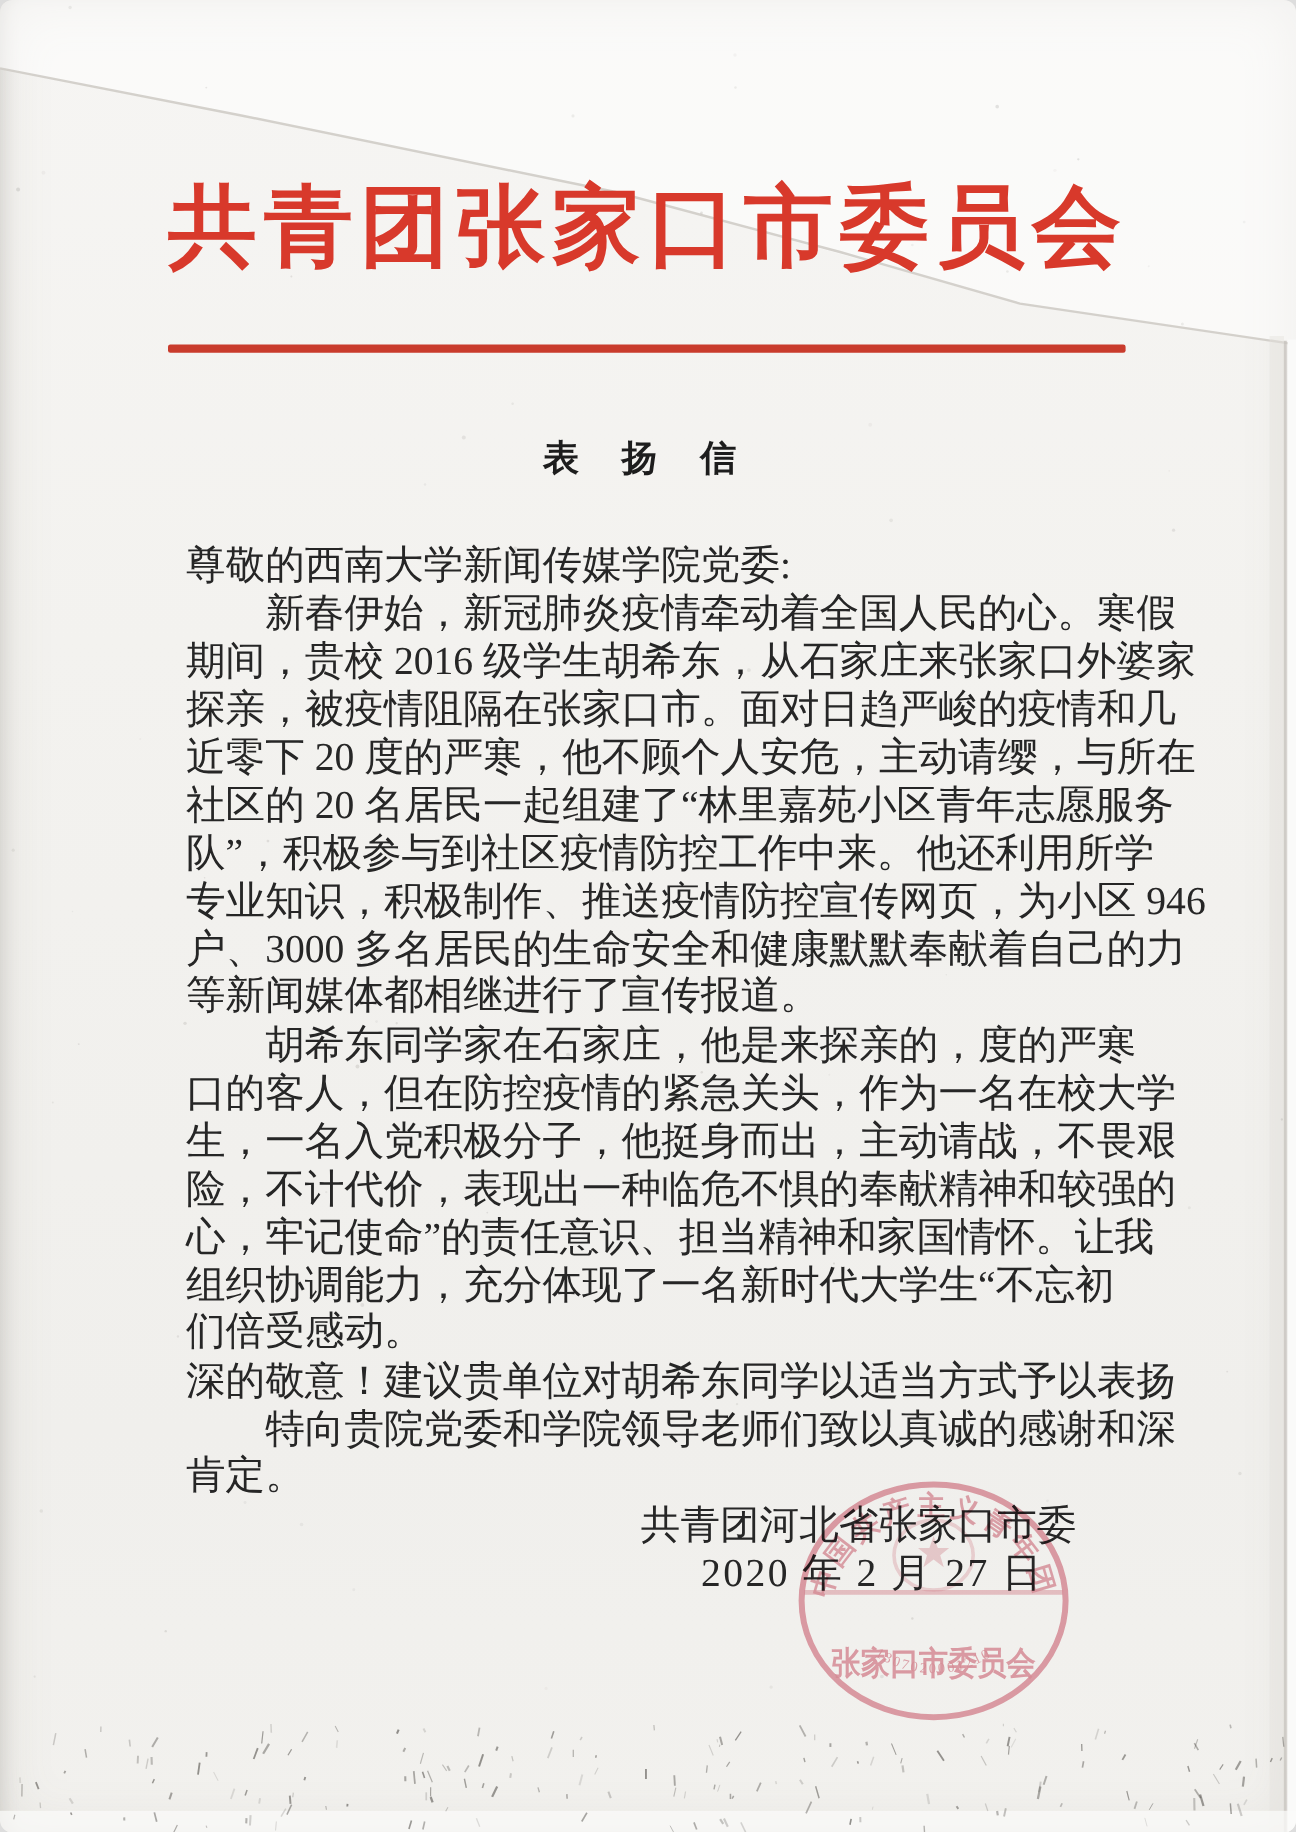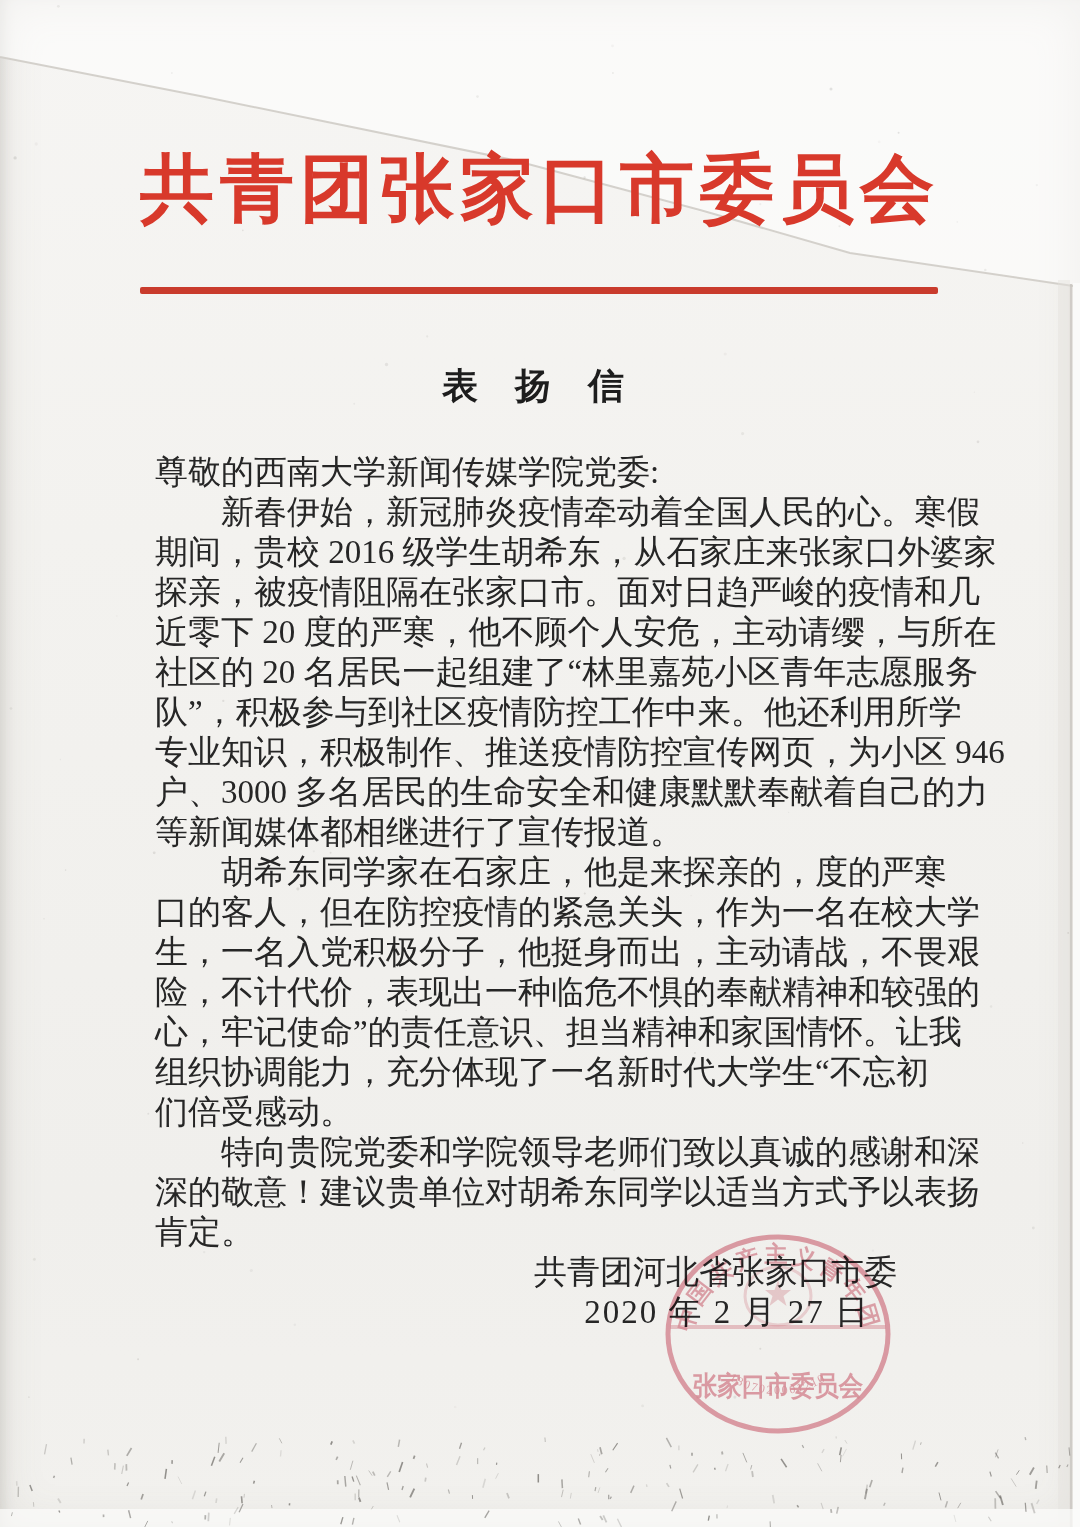--- a/index.html
+++ b/index.html
@@ -1,45 +1,46 @@
 <!DOCTYPE html>
 <html style="--letterhead-red: #d8392b; --rule-red: #c93b2c; --ink: #262626; --seal-pink: #dd8492; --paper: #f3f2ef;"><head>
 <meta charset="utf-8">
 <style>
   html,body{margin:0;padding:0;background:#dddddd;}
   .page{
     position:relative;width:1080px;height:1527px;overflow:hidden;
     background:linear-gradient(180deg,#f6f5f3 0%,#f3f2ef 35%,#f0efec 78%,#f2f1ee 100%);
     font-family:"Liberation Serif","DejaVu Serif",serif;
     box-shadow:inset 0 0 46px rgba(118,112,102,.14), inset 10px 0 14px -8px rgba(100,95,88,.18);
+    border-radius:10px;
   }
   svg.bg-artifacts,svg.speckles{position:absolute;left:0;top:0;pointer-events:none;}
   .org{
     position:absolute;top:140px;left:0;width:100%;text-align:center;
     font-size:74px;font-weight:bold;letter-spacing:6px;
     color:var(--letterhead-red,#d8392b);white-space:nowrap;
   }
   .rule{
     position:absolute;left:140px;top:287px;width:798px;height:7px;
     background:var(--rule-red,#c93b2c);border-radius:2px;
   }
   .doc-title{
     position:absolute;top:362px;left:0;width:100%;text-align:center;
-    font-size:36px;font-weight:bold;letter-spacing:14px;color:#1d1d1d;white-space:nowrap;
+    font-size:30px;font-weight:bold;letter-spacing:14px;color:#1d1d1d;white-space:nowrap;
   }
   .body{
     position:absolute;left:155px;top:452px;width:770px;
     font-size:33px;color:var(--ink,#262626);z-index:1;
   }
   .line{
     height:40px;line-height:40px;text-align:justify;text-align-last:justify;
     overflow:visible;white-space:nowrap;
   }
   .line.sal{text-align:right;text-align-last:left;}
-  .line.end{text-align:left;text-align-last:left;}
+  .line.end{text-align:left;text-align-last:left;font-family:Liberation Mono, monospace;}
   .line.indent{padding-left:66px;}
   .line.sig{text-align:center;text-align-last:right;padding-right:28px;}
   .line.date{text-align:right;text-align-last:right;padding-right:55px;letter-spacing:2px;}
   svg.seal{
     position:absolute;left:660px;top:1230px;z-index:2;
     mix-blend-mode:multiply;opacity:.88;filter:blur(.5px);
   }
   .seal .ring{fill:none;stroke:var(--seal-pink,#dd8492);stroke-width:5;opacity:.85;}
   .seal .arc-text{fill:var(--seal-pink,#dd8492);font-size:23px;font-weight:bold;letter-spacing:4px;opacity:.8;}
   .seal .name{fill:var(--seal-pink,#dd8492);font-size:27px;font-weight:bold;opacity:.85;}
@@ -79,22 +80,22 @@
     <div class="line">专业知识，积极制作、推送疫情防控宣传网页，为小区 946</div>
     <div class="line">户、3000 多名居民的生命安全和健康默默奉献着自己的力</div>
     <div class="line end">等新闻媒体都相继进行了宣传报道。</div>
     <div class="line indent">胡希东同学家在石家庄，他是来探亲的，度的严寒</div>
     <div class="line">口的客人，但在防控疫情的紧急关头，作为一名在校大学</div>
     <div class="line">生，一名入党积极分子，他挺身而出，主动请战，不畏艰</div>
     <div class="line">险，不计代价，表现出一种临危不惧的奉献精神和较强的</div>
     <div class="line">心，牢记使命”的责任意识、担当精神和家国情怀。让我</div>
     <div class="line">组织协调能力，充分体现了一名新时代大学生“不忘初</div>
     <div class="line end">们倍受感动。</div>
+    <div class="line">深的敬意！建议贵单位对胡希东同学以适当方式予以表扬</div>
     <div class="line indent">特向贵院党委和学院领导老师们致以真诚的感谢和深</div>
-    <div class="line">深的敬意！建议贵单位对胡希东同学以适当方式予以表扬</div>
     <div class="line end">肯定。</div>
     <div class="line sig">共青团河北省张家口市委</div>
     <div class="line date">2020 年 2 月 27 日</div>
   </div>
 
   <svg class="seal" width="236" height="210" viewBox="0 0 236 210">
     <ellipse class="ring" cx="118" cy="104" rx="110" ry="97"></ellipse>
     <path id="sealTopArc" d="M 33,122 A 86,78 0 1 1 203,122" fill="none"></path>
     <path id="sealBotArc" d="M 42,118 A 82,74 0 0 0 194,118" fill="none"></path>
     <text class="arc-text"><textPath href="#sealTopArc" startOffset="50%" text-anchor="middle">中国共产主义青年团</textPath></text>

